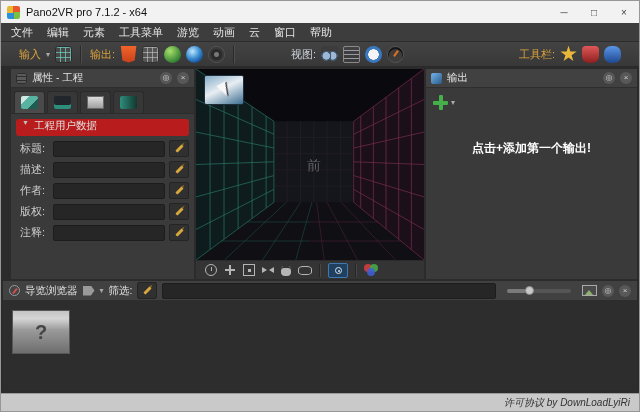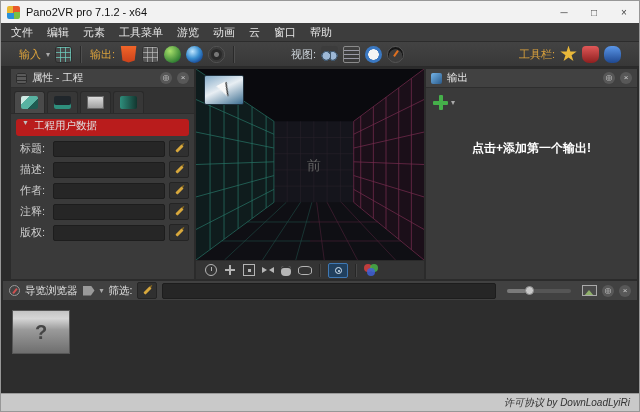--- a/index.html
+++ b/index.html
@@ -230,28 +230,28 @@
             </div>
         </div>
         <div class="field-row">
           <span class="field-label">作者:</span>
           <input class="field-input" value="" style="">
           <div class="edit-btn">
               <span class="pencil"></span>
             </div>
         </div>
         <div class="field-row">
+          <span class="field-label">版权:</span>
+          <input class="field-input" value="" style="">
+          <div class="edit-btn">
+              <span class="pencil"></span>
+            </div>
+        </div>
+        <div class="field-row">
           <span class="field-label">注释:</span>
-          <input class="field-input" value="" style="">
-          <div class="edit-btn">
-              <span class="pencil"></span>
-            </div>
-        </div>
-        <div class="field-row">
-          <span class="field-label">版权:</span>
           <input class="field-input" value="" style="">
           <div class="edit-btn">
               <span class="pencil"></span>
             </div>
         </div>
       </div>
     </div>
 
     <div class="panel panel-center">
       <div class="viewer">

